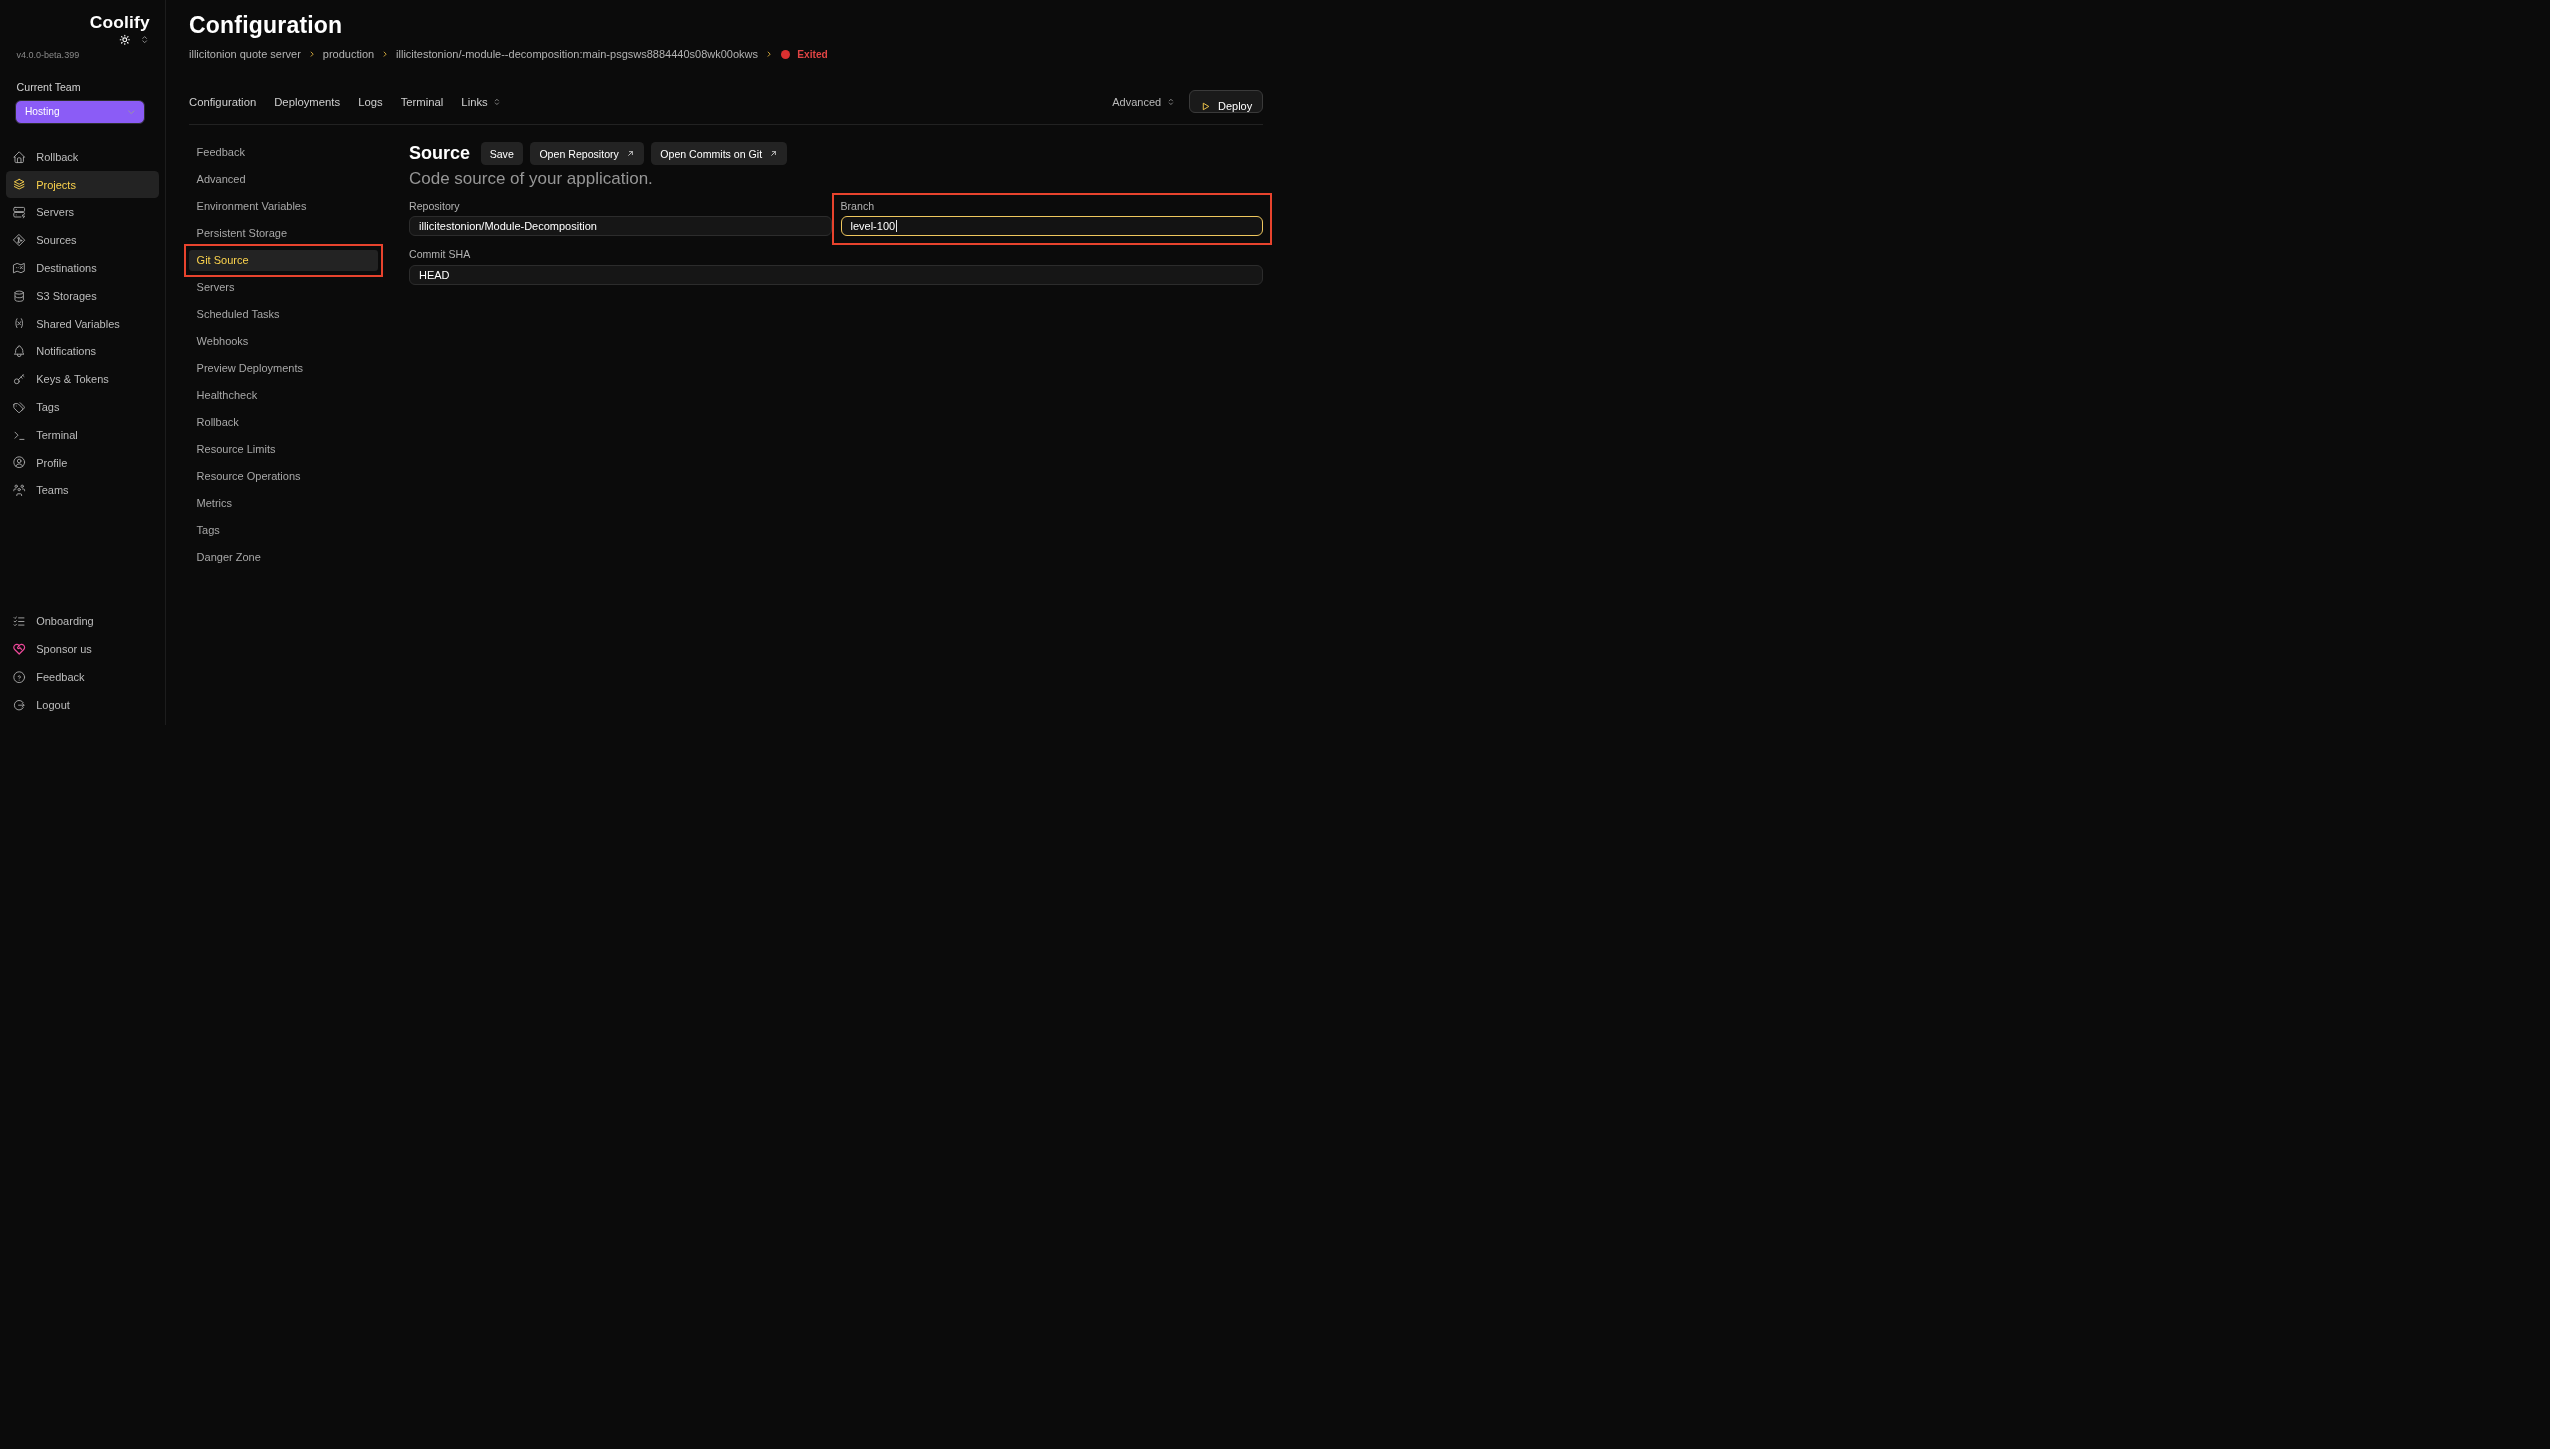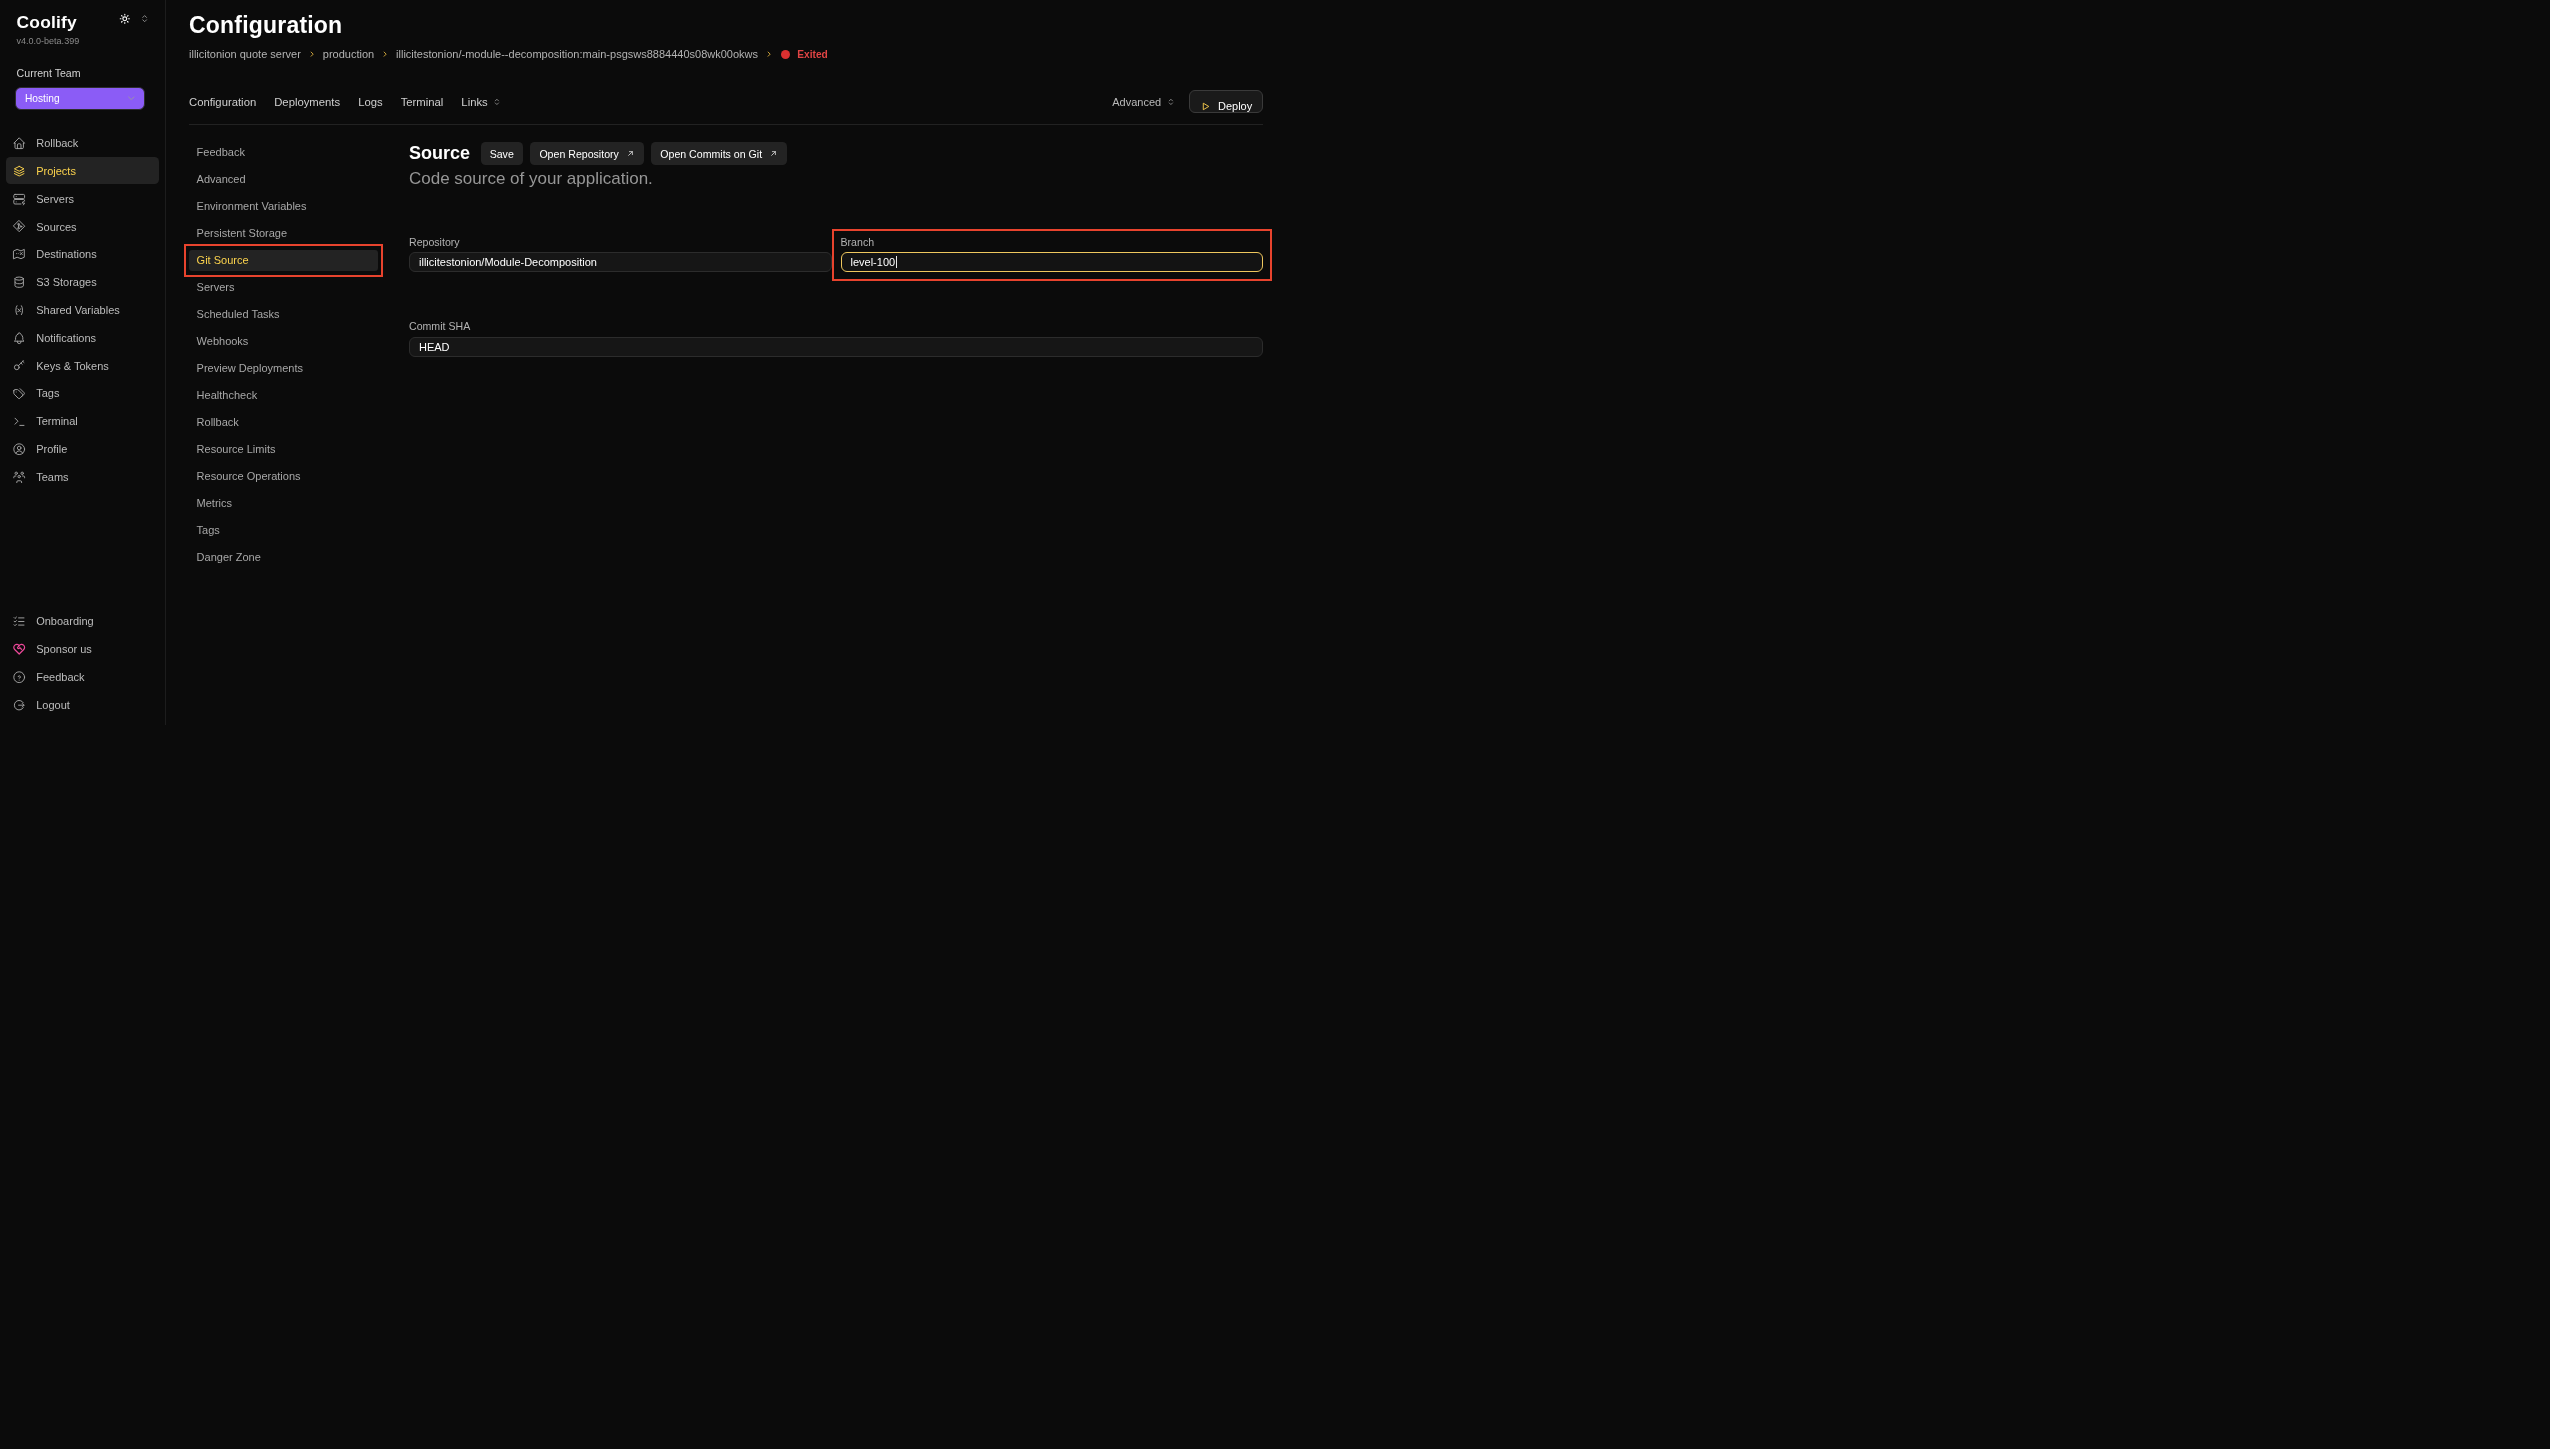--- a/index.html
+++ b/index.html
@@ -11,21 +11,21 @@
   }
   *{box-sizing:border-box;}
   svg{display:block;}
 
   
   .sidebar{
     position:absolute;left:0;top:0;bottom:0;width:166px;
     background:#0b0b0b;border-right:0.8px solid #1d1d1d;
     padding-top:12px;
   }
-  .logo-row{display:flex;align-items:flex-start;justify-content:space-between;padding:0 15px 0 16.6px;}
+  .logo-row{display:flex;align-items:flex-end;justify-content:space-between;padding:0 15px 0 16.6px;flex-direction:column;}
   .logo{font-size:17.4px;font-weight:800;letter-spacing:0.2px;cursor:pointer;}
   .logo-icons{display:flex;align-items:center;gap:7.6px;}
   .icon-btn{color:#fff;cursor:pointer;}
   .icon-btn.dim{color:#8f8f8f;}
   .version{padding:3px 16.6px 0;font-size:9px;color:#8a8a8a;}
   .team-label{padding:0 16.6px;margin-top:21px;font-size:10.6px;color:#d2d2d2;}
   .team-select{
     margin:7.6px 15px 0;width:130px;height:23.4px;
     background:#8b5cf6;border:0.8px solid #2e2e2e;border-radius:6px;
     display:flex;align-items:center;justify-content:space-between;
@@ -88,21 +88,21 @@
   .heading-row{display:flex;align-items:center;gap:7.6px;}
   .section-title{margin:0 3px 0 0;font-size:18px;font-weight:800;}
   .btn{
     display:inline-flex;align-items:center;gap:6.8px;height:23px;padding:0 9px;
     background:#232323;border:none;border-radius:4.5px;color:#fff;
     font-size:10.6px;cursor:pointer;font-family:inherit;white-space:nowrap;
   }
   .btn .arr{color:#d8d8d8;}
   .desc{margin:4px 0 0;font-size:17px;color:#969696;}
   .form-grid{margin-top:10.6px;display:grid;grid-template-columns:1fr 1fr;gap:12px 9px;}
-  .field{position:relative;margin-top:36px;}
+  .field{position:relative;}
   .field.full{grid-column:1 / -1;}
   .field label{display:block;font-size:10.6px;color:#b3b3b3;margin-bottom:4.5px;height:12px;}
   .input{
     height:20px;background:#161616;border:0.8px solid #2c2c2c;border-radius:6px;
     display:flex;align-items:center;padding:0 9px;font-size:11px;color:#fff;
     cursor:text;white-space:nowrap;overflow:hidden;
   }
   .input.focused{background:#131313;border:1.5px solid #efc75e;}
   .caret{display:inline-block;width:1.5px;height:12px;background:#e9e9e9;margin-left:0.8px;}
   .branch-box{top:-6.8px;left:-9px;right:-9px;bottom:-8.3px;}

